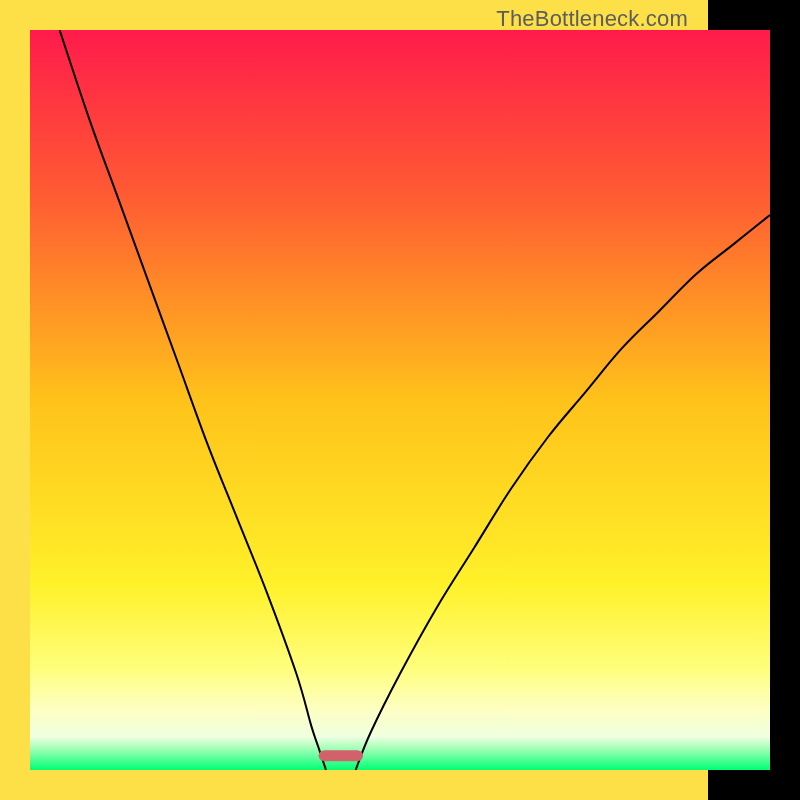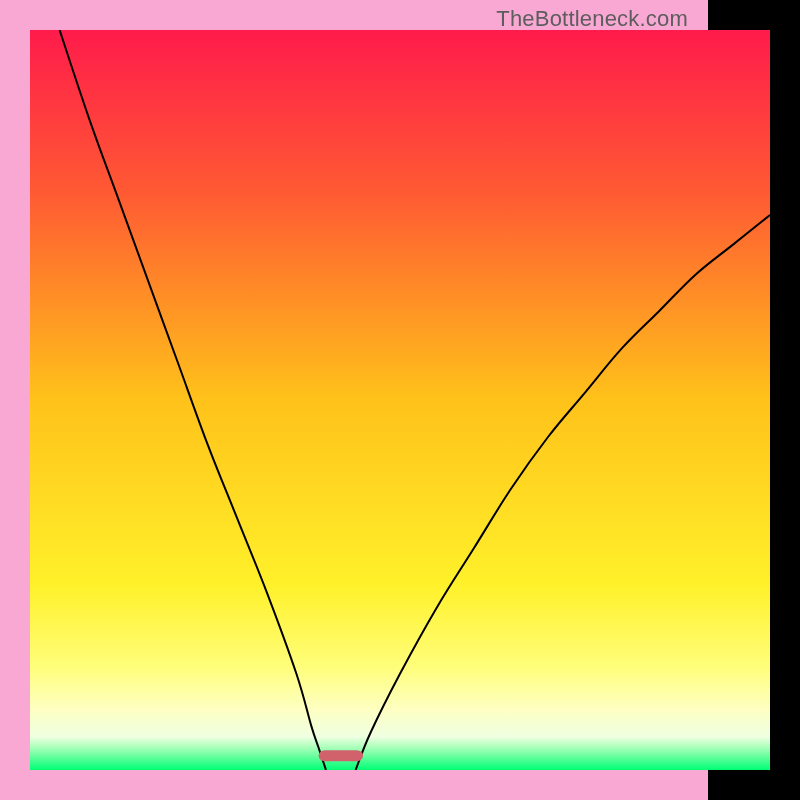--- a/index.html
+++ b/index.html
@@ -10,21 +10,21 @@
     background: #000000;
     overflow: hidden;
     font-family: Arial, Helvetica, sans-serif;
   }
   #frame {
     position: absolute;
     left: 0;
     top: 0;
     width: 708px;
     height: 800px;
-    background: #f9a8d4;
+    background: #fde047;
   }
   #plot-wrap {
     position: absolute;
     left: 30px;
     top: 30px;
     width: 740px;
     height: 740px;
   }
   #plot-svg {
     display: block;

